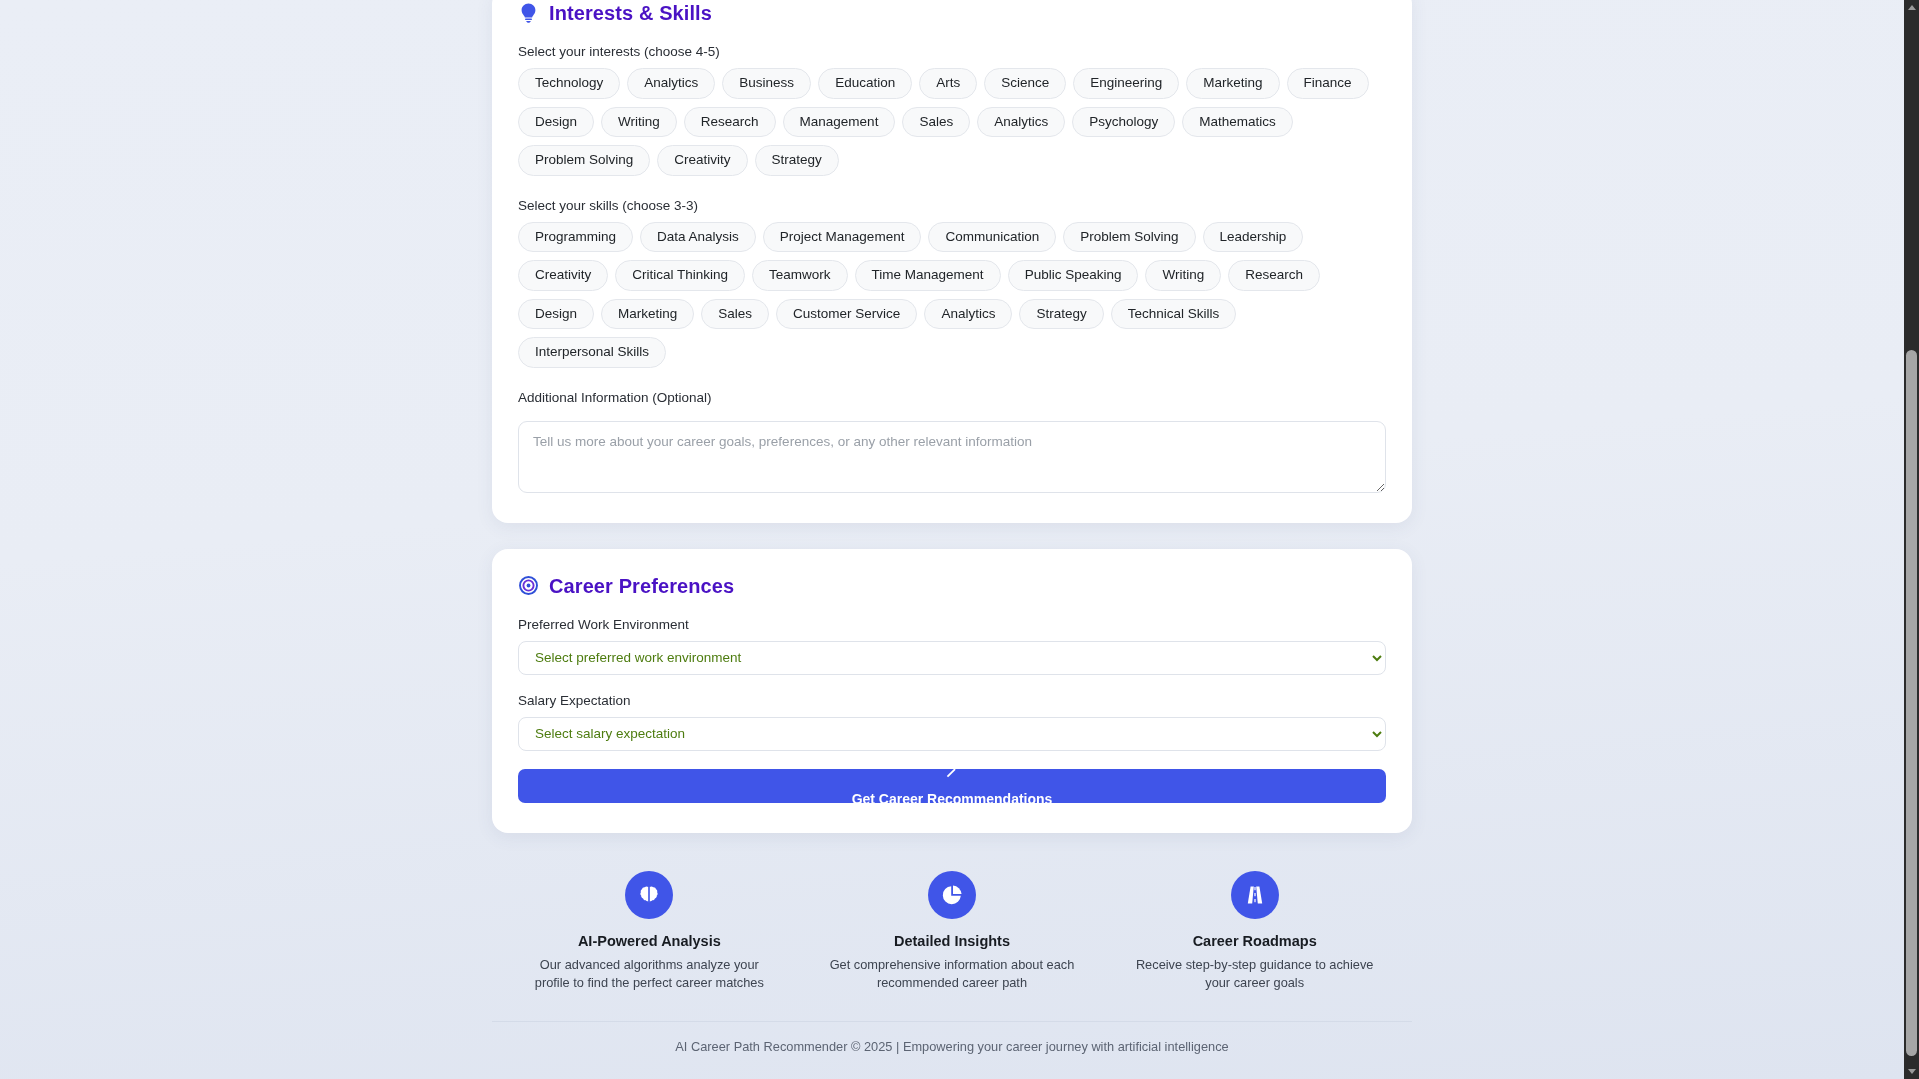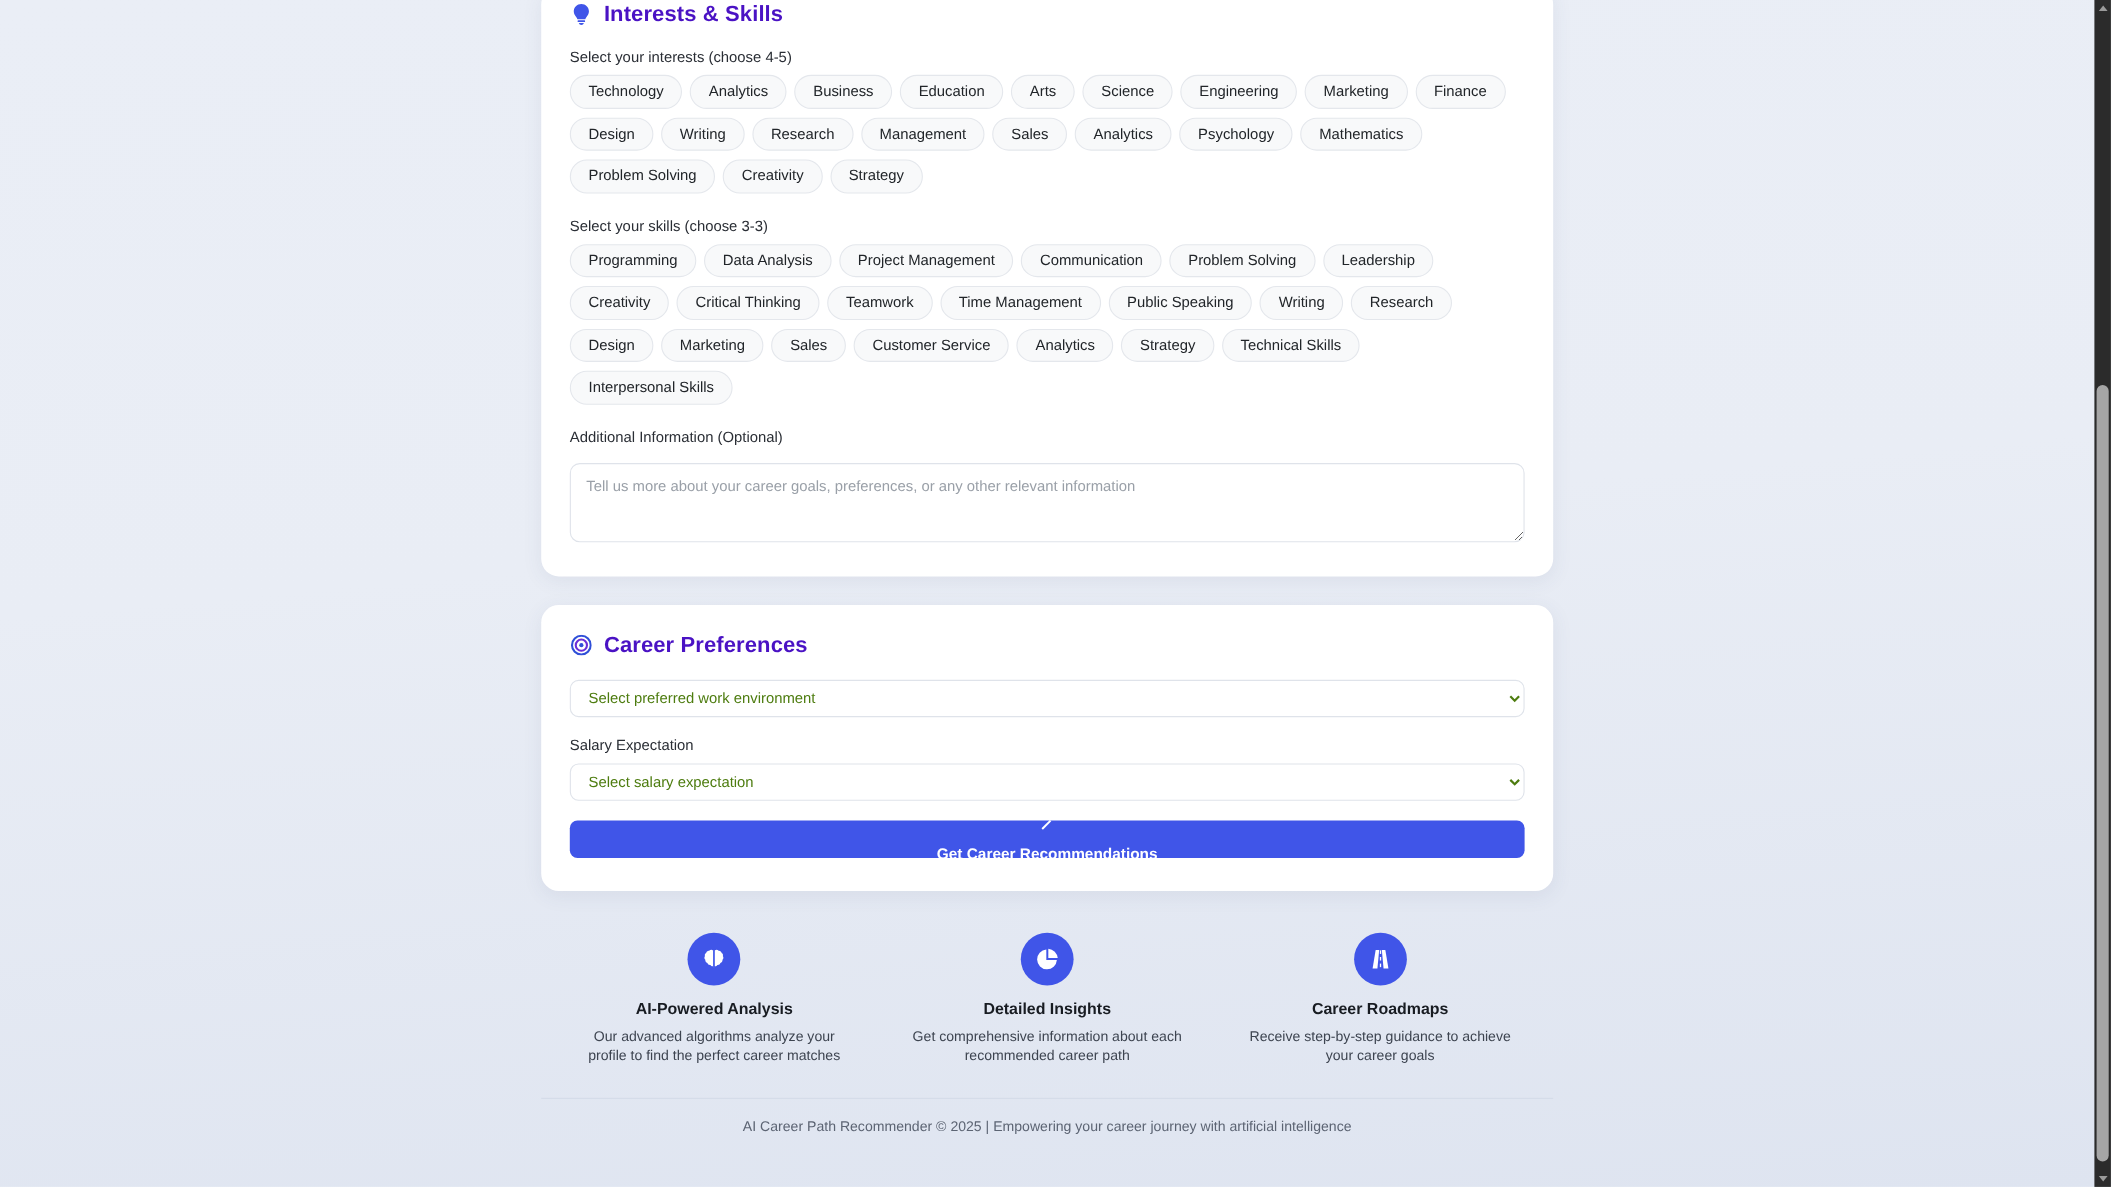--- a/index.html
+++ b/index.html
@@ -325,20 +325,21 @@
             <svg width="19" height="19" viewBox="0 0 19 19">
               <circle cx="9.5" cy="9.5" r="8.5" fill="none" stroke="#2f4fd8" stroke-width="1.9"></circle>
               <circle cx="9.5" cy="9.5" r="5.1" fill="none" stroke="#6b2fd8" stroke-width="1.9"></circle>
               <circle cx="9.5" cy="9.5" r="1.9" fill="#2f4fd8"></circle>
             </svg>
           </span>
           <span>Career Preferences</span>
         </h2>
 
         <div class="select-block">
+          <label class="field-label">Preferred Work Environment</label>
           <select class="pref-select">
             <option>Select preferred work environment</option>
           </select>
         </div>
 
         <div class="select-block">
           <label class="field-label">Salary Expectation</label>
           <select class="pref-select">
             <option>Select salary expectation</option>
           </select>

